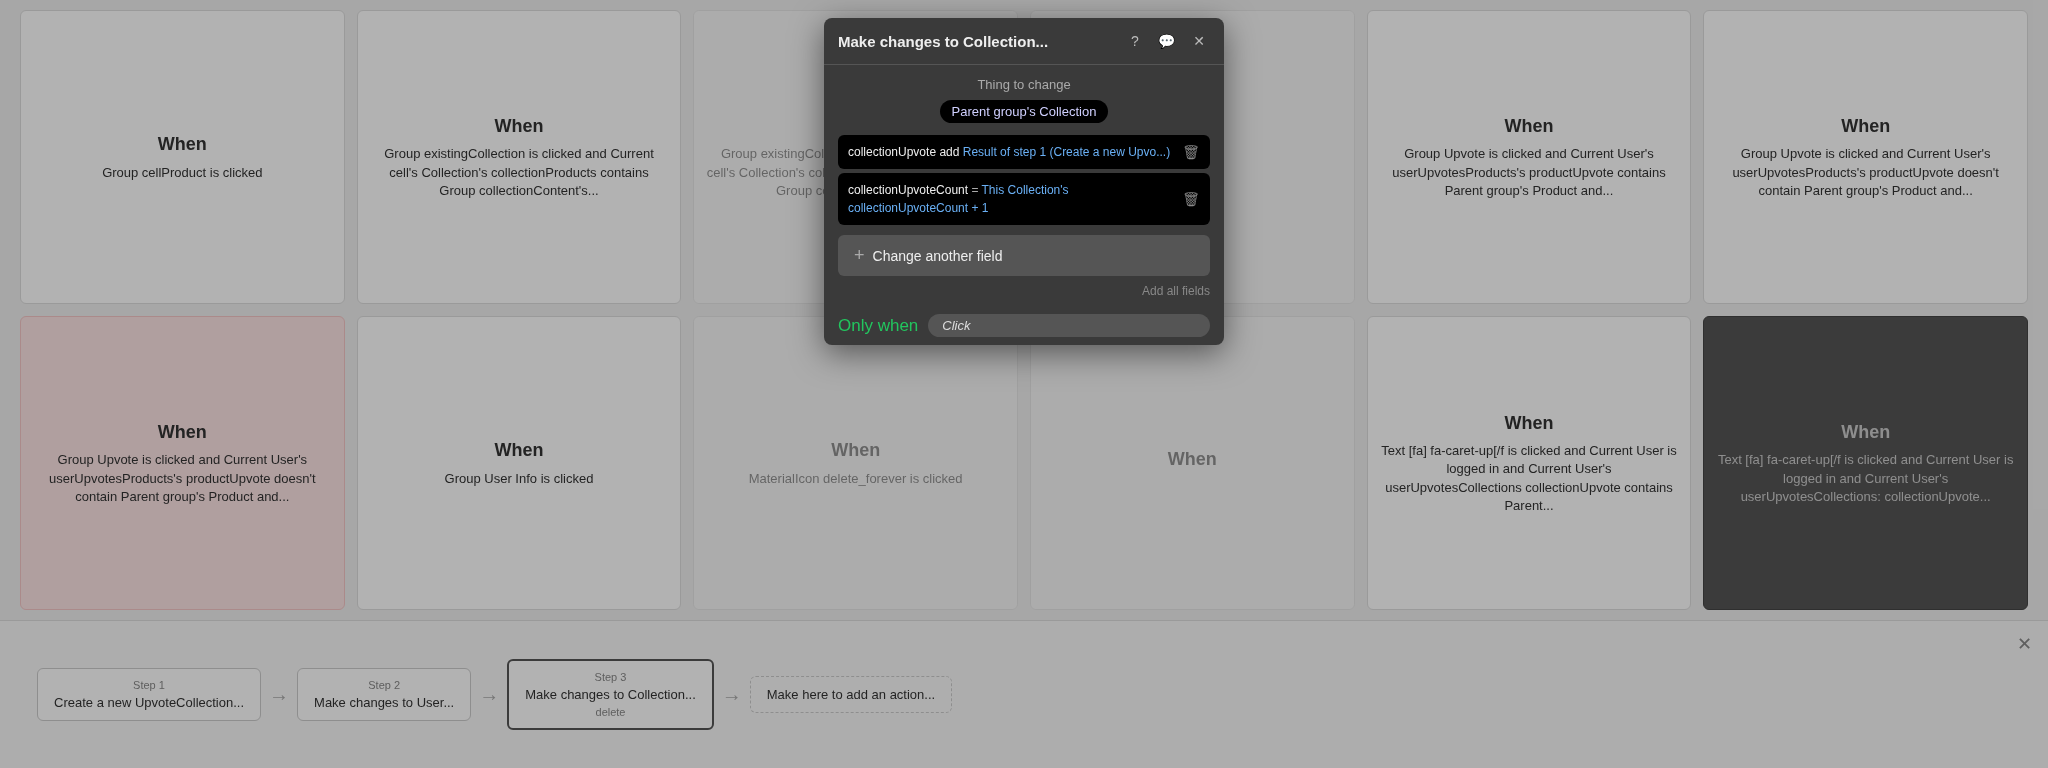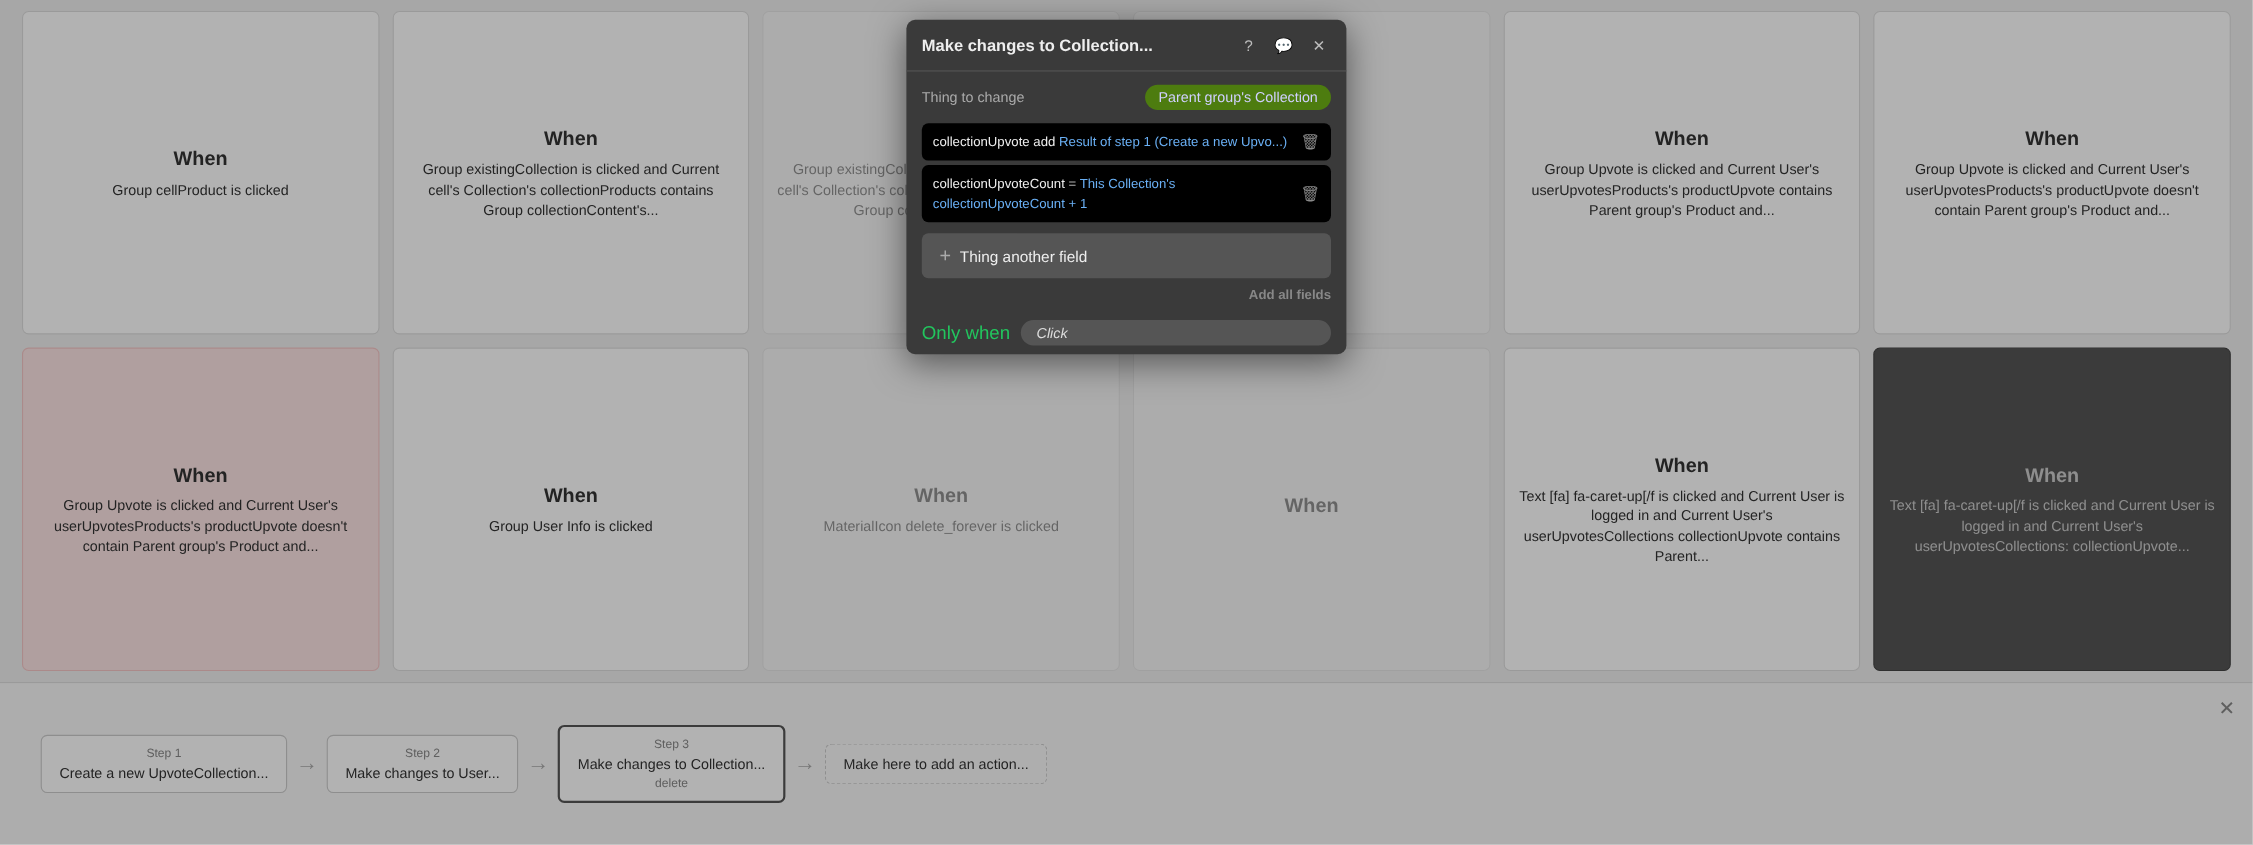--- a/index.html
+++ b/index.html
@@ -110,30 +110,31 @@
       font-size: 14px;
       border-radius: 3px;
     }
 
     
     .thing-to-change-row {
       display: flex;
       align-items: center;
       padding: 12px 14px 8px;
       gap: 8px;
+      flex-direction: column;
     }
 
     .thing-label {
       color: #aaa;
       font-size: 13px;
       flex: 1;
     }
 
     .collection-badge {
-      background: #4d7c0f;
+      background: #000000;
       color: #d0d0ff;
       border-radius: 14px;
       padding: 4px 12px;
       font-size: 13px;
       cursor: pointer;
     }
 
     
     .field-row {
       display: flex;
@@ -188,21 +189,20 @@
       color: #aaa;
     }
 
     
     .add-all-fields {
       text-align: right;
       padding: 4px 14px 8px;
       color: #888;
       font-size: 12px;
       cursor: pointer;
-      font-weight: bold;
     }
 
     
     .only-when-row {
       display: flex;
       align-items: center;
       padding: 8px 14px;
       gap: 10px;
     }
 
@@ -452,21 +452,21 @@
     <span class="field-row-text">
       <span>collectionUpvoteCount </span>
       <span class="eq-sign">= </span>
       <span class="blue-text">This Collection's collectionUpvoteCount + 1</span>
     </span>
     <span class="field-trash">🗑</span>
   </div>
 
   <button class="change-field-btn">
     <span class="plus">+</span>
-    <span>Thing another field</span>
+    <span>Change another field</span>
   </button>
 
   <div class="add-all-fields">
     <span>Add all fields</span>
   </div>
 
   <div class="only-when-row">
     <span class="only-when-label">Only when</span>
     <span class="click-badge">Click</span>
   </div>

